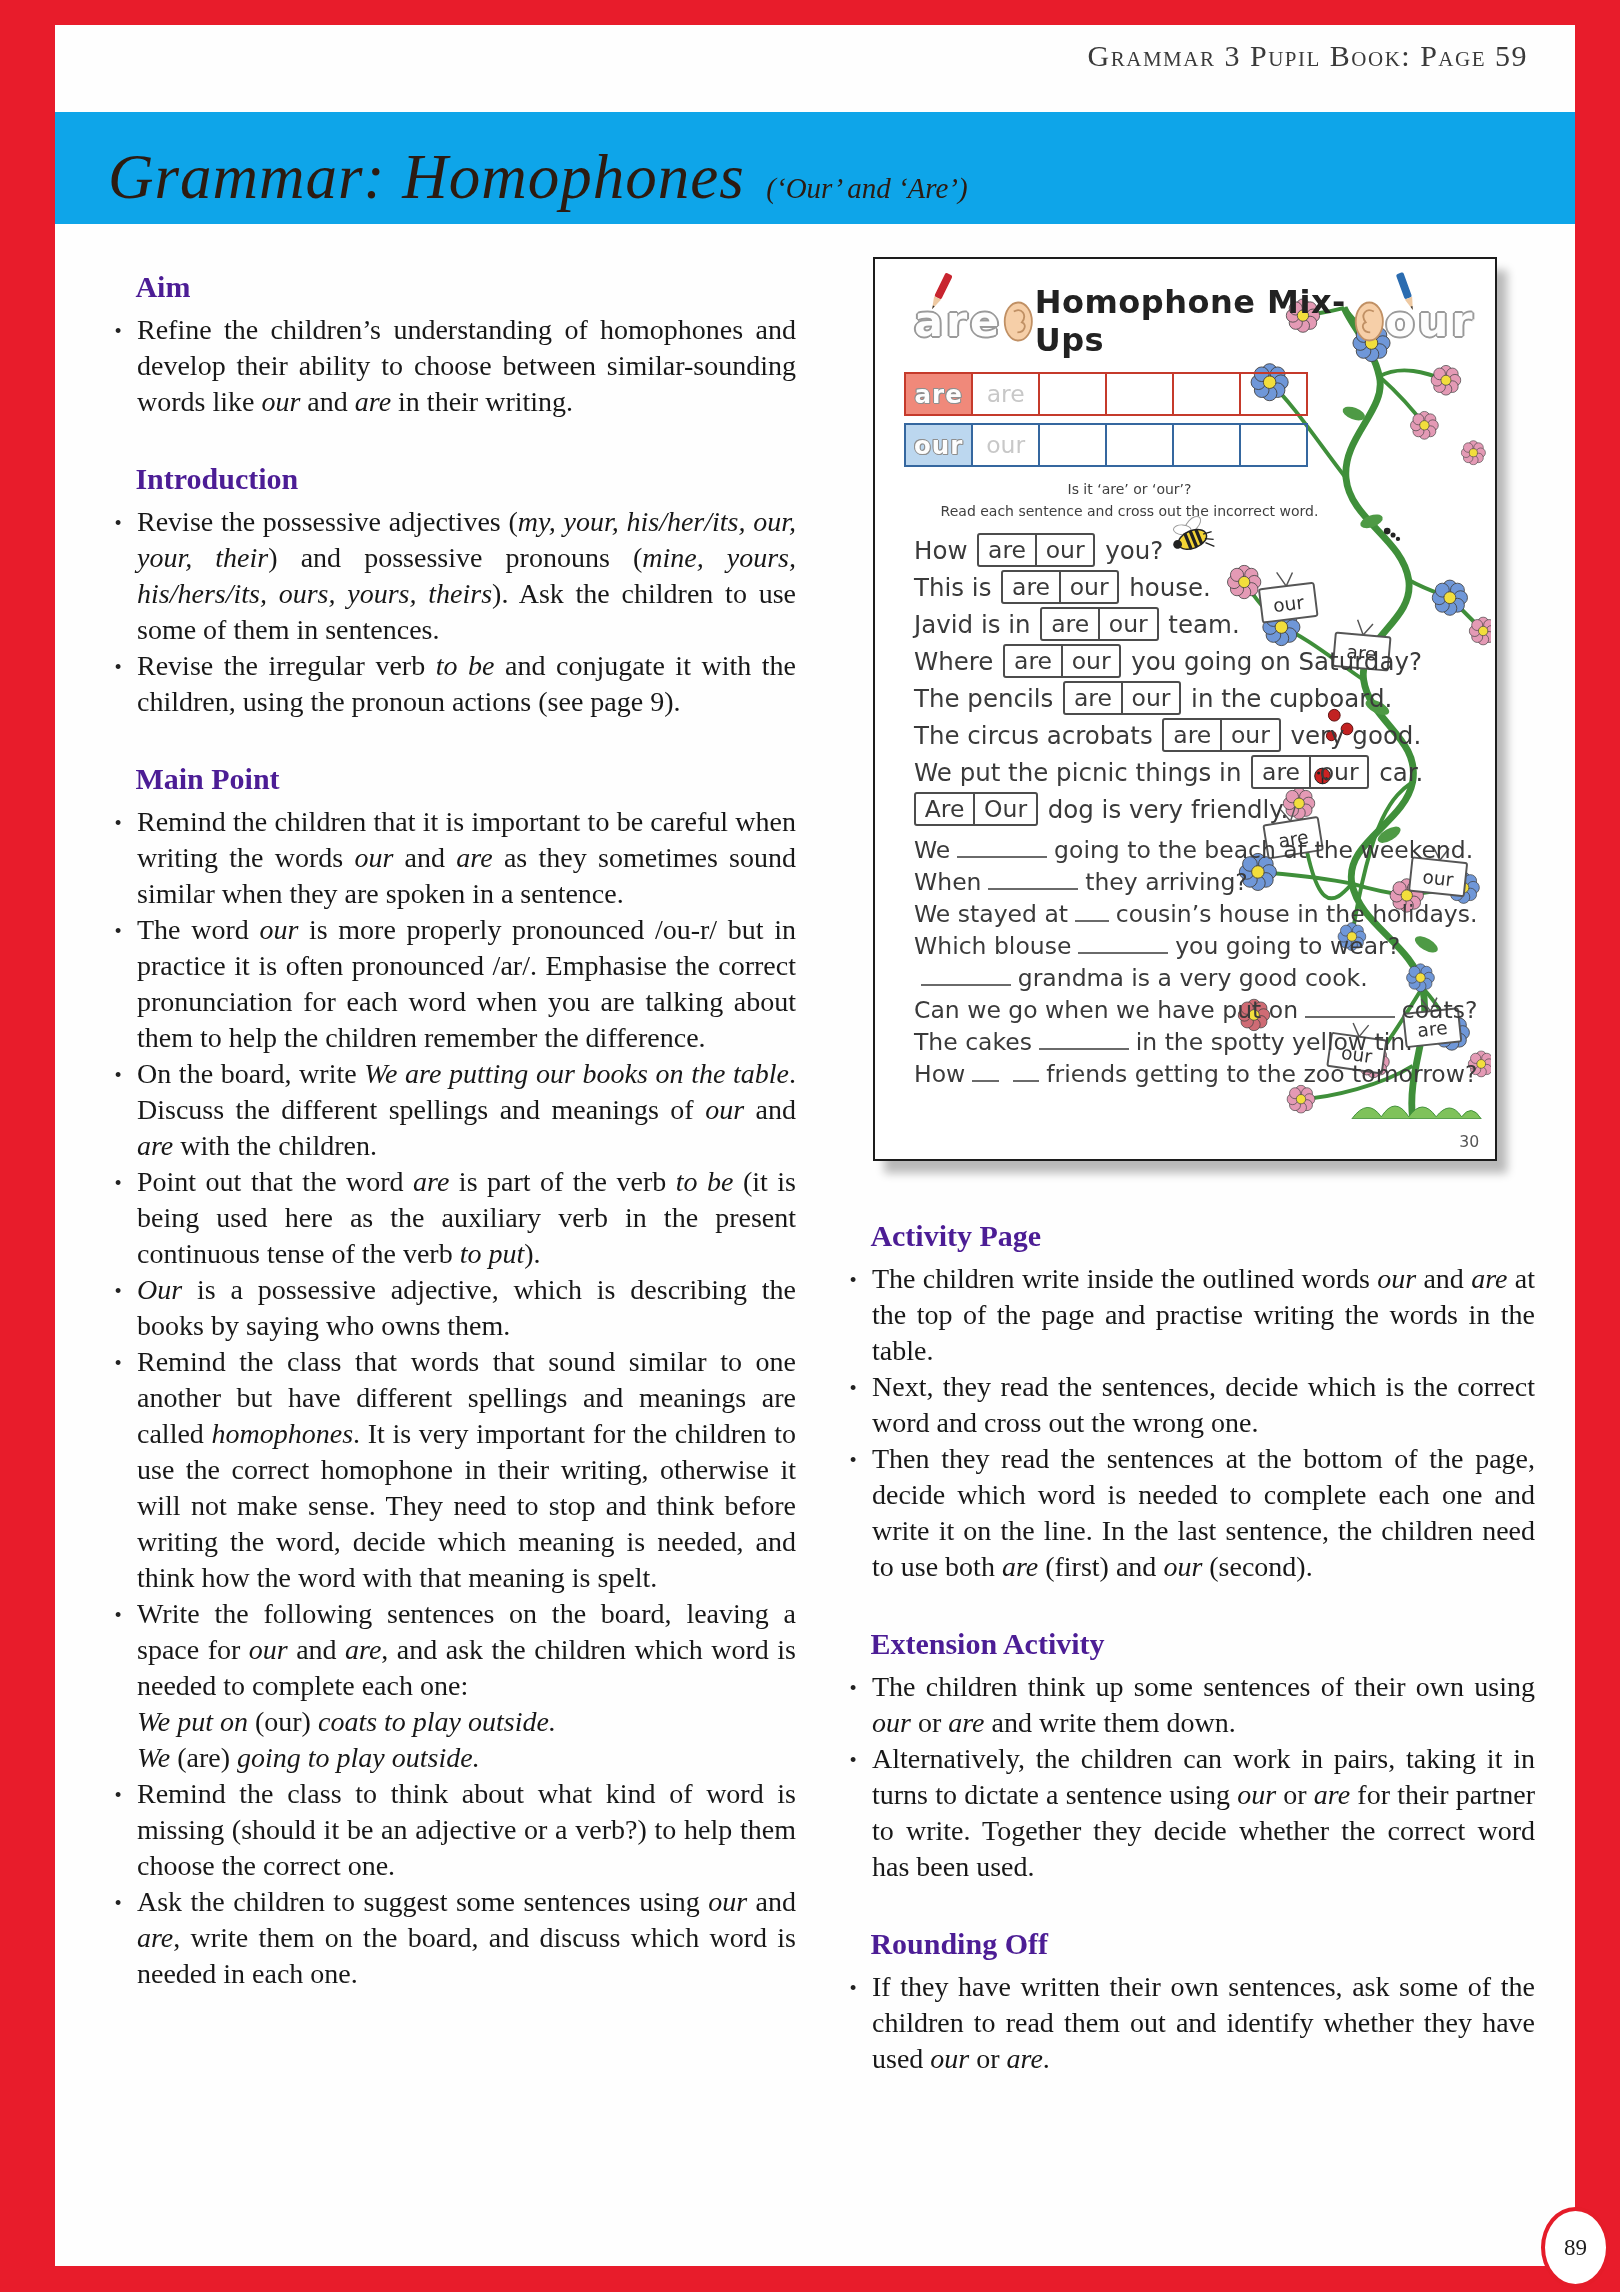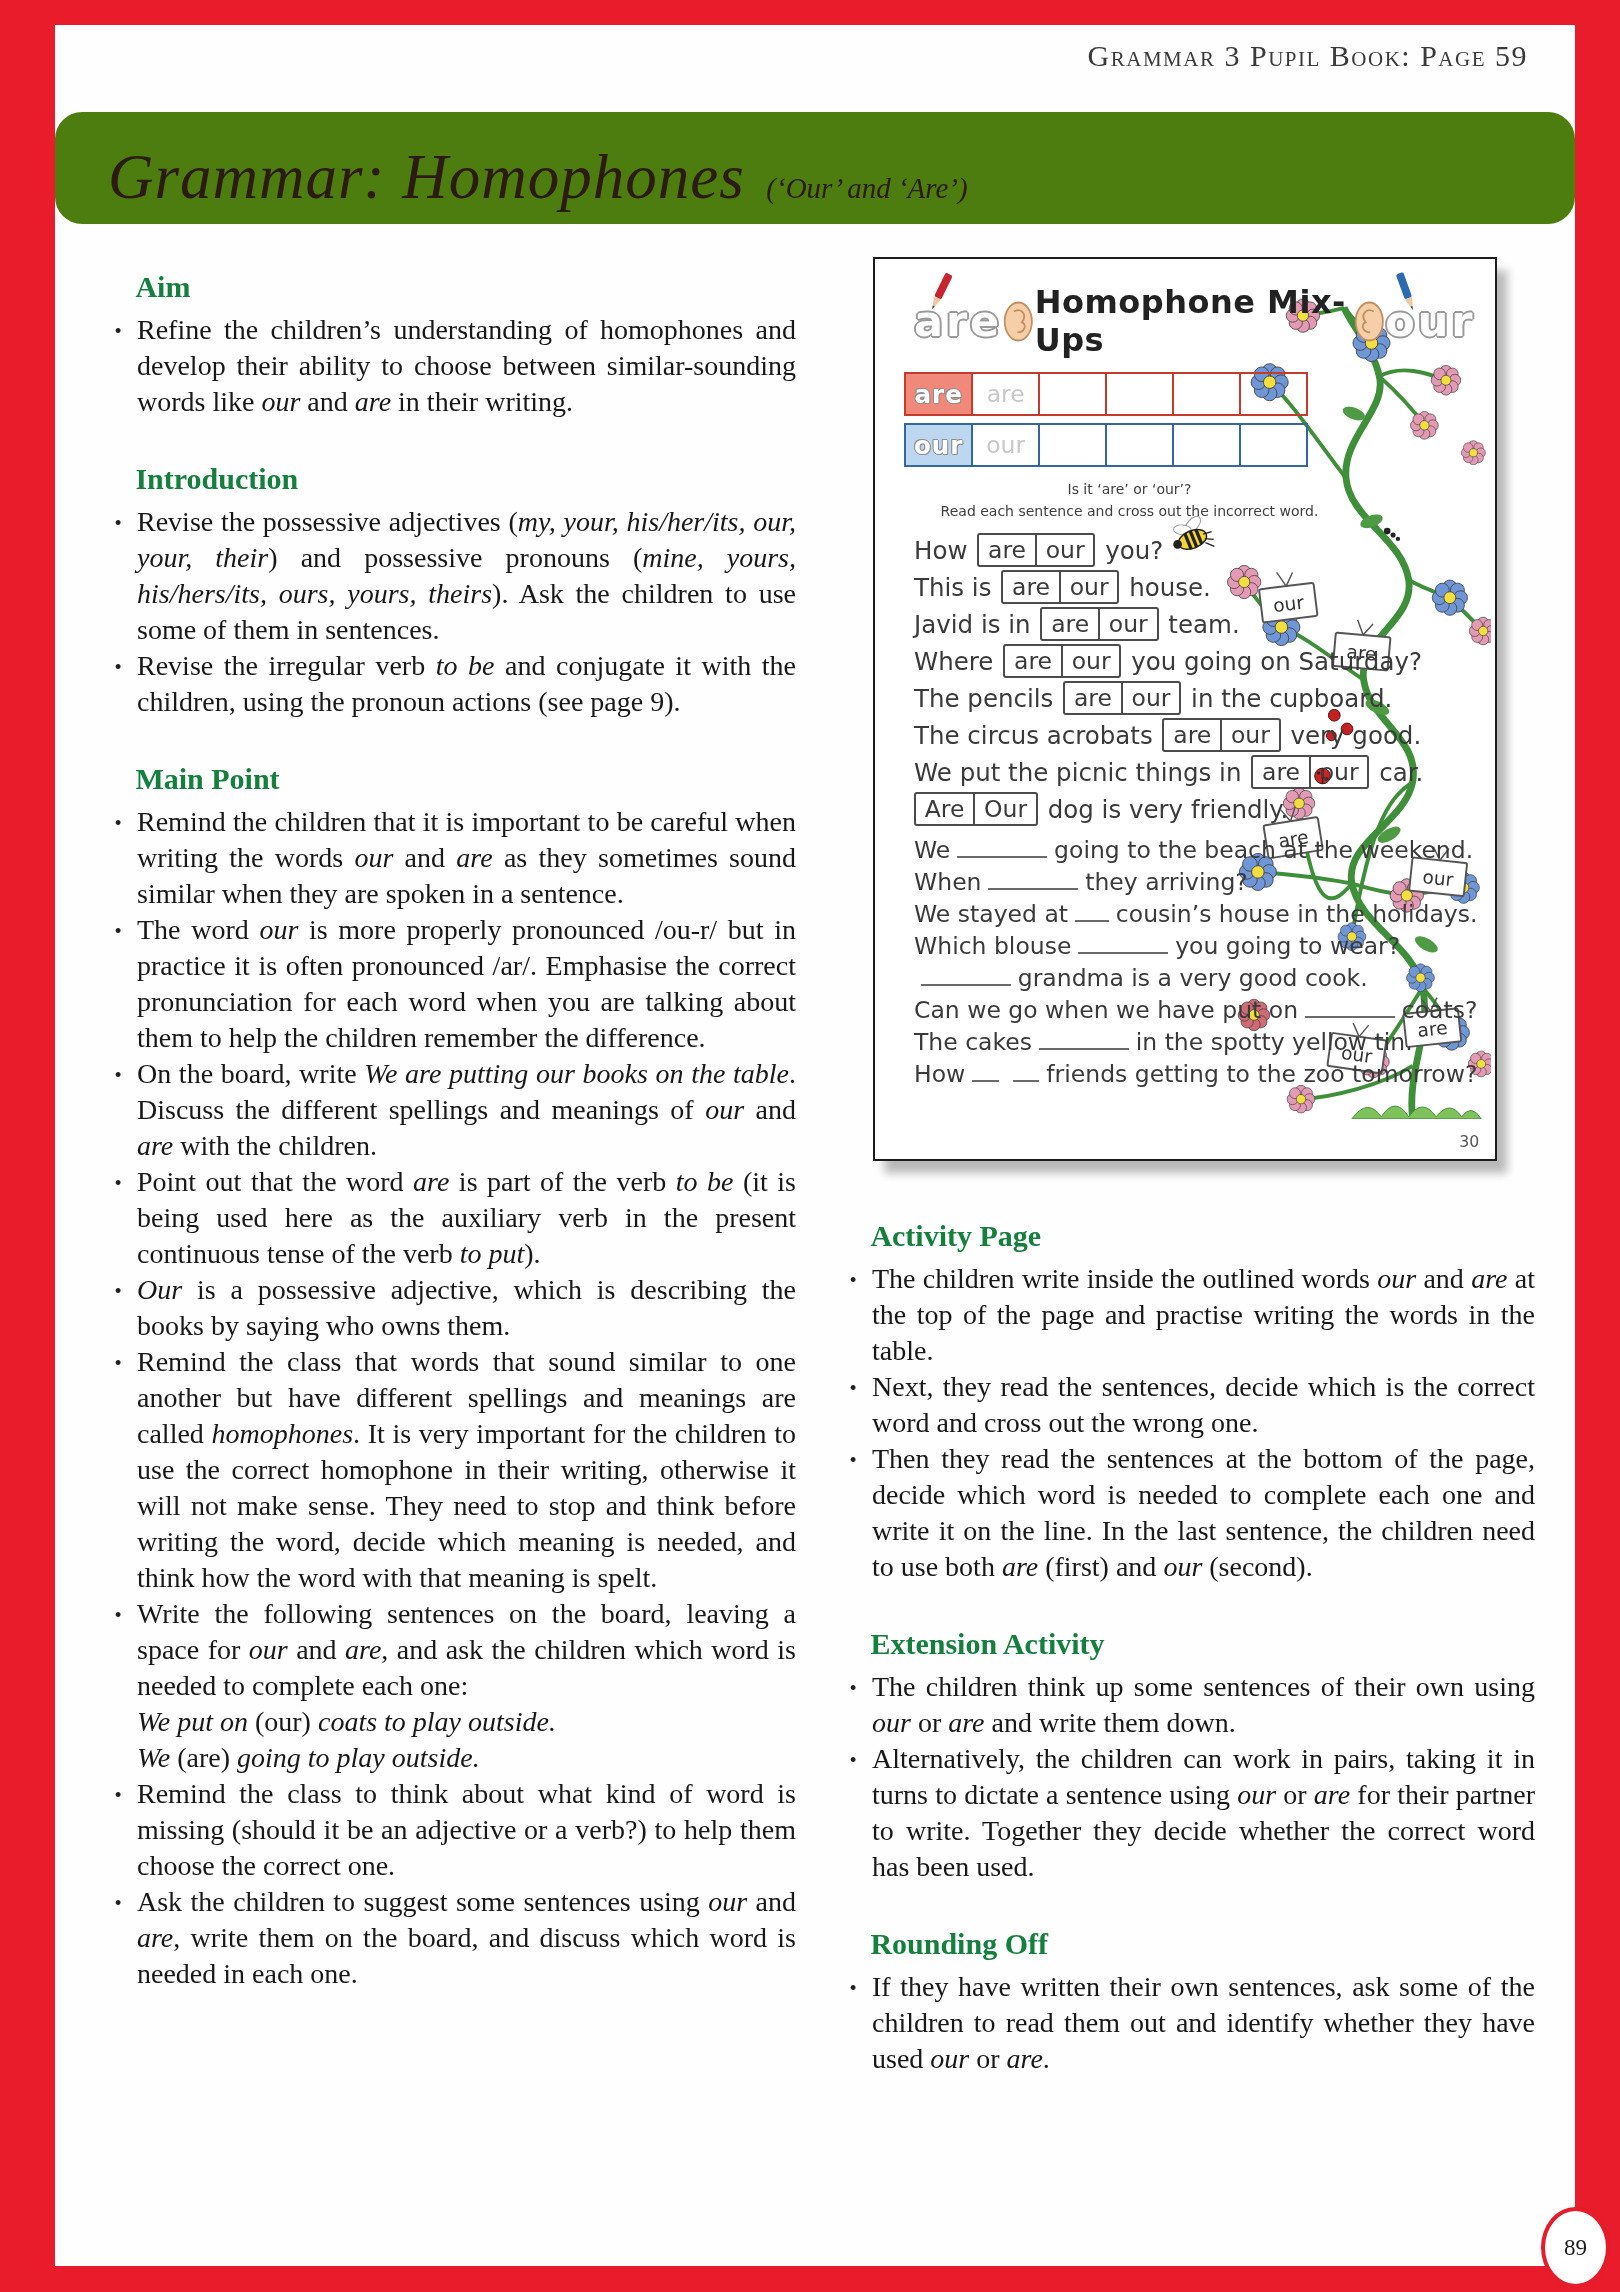--- a/index.html
+++ b/index.html
@@ -2,28 +2,28 @@
 <html><head>
 <meta charset="utf-8">
 <style>
   html,body{margin:0;padding:0;background:#9a9a9a;}
   .page{position:relative;width:1620px;height:2293px;background:#fefefe;overflow:hidden;
         font-family:"Liberation Serif",serif;color:#161616;}
   .frame{position:absolute;inset:0;border-style:solid;border-color:#e81c2b;
          border-width:25.5px 45px 27.4px 55px;z-index:4;pointer-events:none;}
   .doc-header{position:absolute;top:39px;right:92px;font-variant:small-caps;
               font-size:30px;letter-spacing:1.5px;color:#3a3a3a;z-index:2;}
-  .banner{position:absolute;left:55px;right:45px;top:112px;height:112px;background:#4d7c0f;z-index:1;border-radius:27px;}
+  .banner{position:absolute;left:55px;right:45px;top:112px;height:112px;background:#0ea5e9;z-index:1;}
   .banner h1{position:absolute;left:53px;bottom:9.8px;margin:0;font-style:italic;font-weight:normal;
              color:#2c1b11;display:flex;align-items:baseline;white-space:nowrap;}
   .t-main{font-size:63px;letter-spacing:1px;}
   .t-suffix{font-size:29px;margin-left:21.6px;}
   .col-left{position:absolute;left:108px;top:265px;width:688px;z-index:2;}
   .col-right{position:absolute;left:843px;top:257px;width:692px;z-index:2;}
-  h3.sec{font-size:30px;line-height:43px;margin:37px 0 3.9px 27.4px;color:#15803d;font-weight:bold;}
+  h3.sec{font-size:30px;line-height:43px;margin:37px 0 3.9px 27.4px;color:#4c1d95;font-weight:bold;}
   .col-left h3.sec:first-child, .col-right h3.sec.first{margin-top:0;}
   ul.bullets{list-style:none;margin:0;padding:0 0 0 29px;font-size:28px;line-height:36px;
              text-align:justify;color:#181818;}
   ul.bullets li{position:relative;}
   ul.bullets li::before{content:"•";position:absolute;left:-22.5px;top:1px;font-size:20.6px;color:#222;}
   
   .ws-box{position:relative;width:620px;height:900px;margin-left:30px;margin-bottom:53px;
           background:#fff;border:2.9px solid #1c1c1c;box-shadow:10.8px 12.7px 8.8px #b9b9b9;
           font-family:"DejaVu Sans",sans-serif;color:#3a3a3a;}
   .ws-content{position:relative;z-index:1;padding:17.6px 17.6px 0 39px;}

